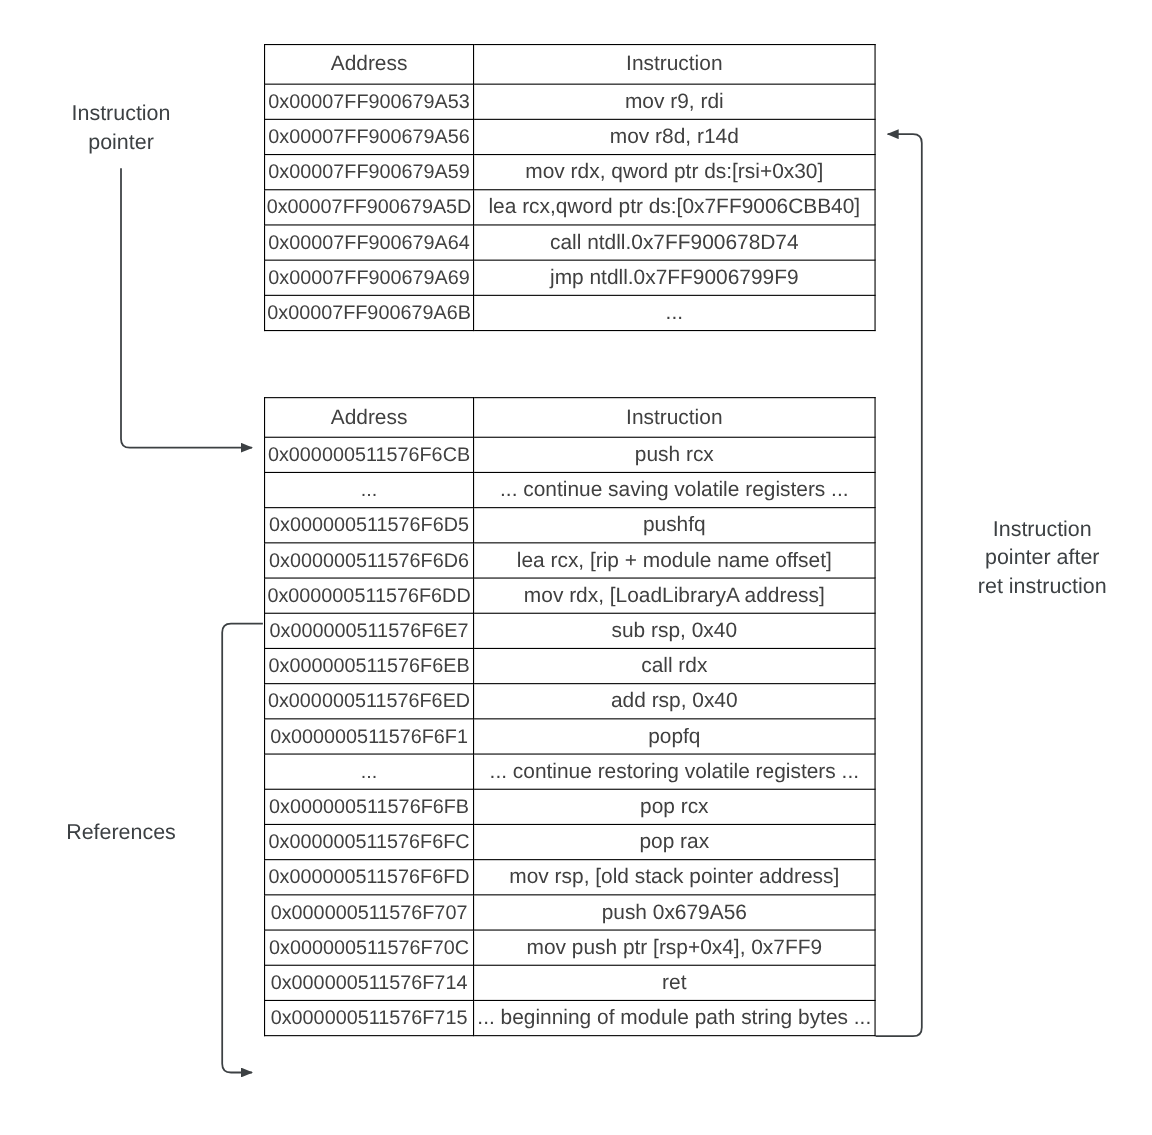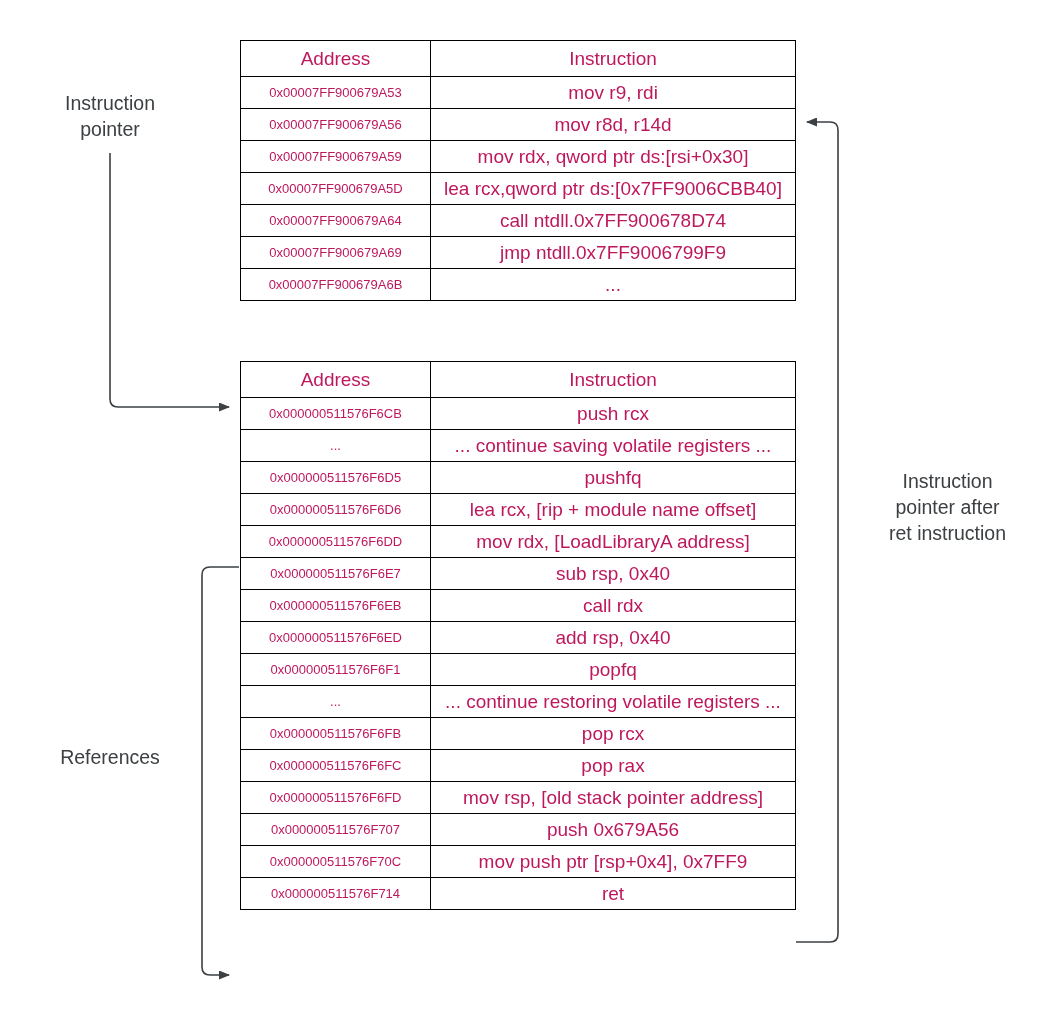--- a/index.html
+++ b/index.html
@@ -41,32 +41,32 @@
     background: #ffffff;
     z-index: 2;
   }
   .asm-table td, .asm-table th {
     border: 1px solid #000000;
     padding: 0;
     height: 31px;
     line-height: 31px;
     text-align: center;
     vertical-align: middle;
-    color: #be185d;
+    color: #404040;
     font-weight: normal;
     white-space: nowrap;
     overflow: hidden;
   }
   .asm-table th {
     font-size: 19px;
     height: 35px;
     line-height: 35px;
   }
   .asm-table td.addr {
-    font-size: 13px;
+    font-size: 18px;
   }
   .asm-table td.instr {
     font-size: 19px;
   }
   .col-addr { width: 190px; }
   .col-instr { width: 365px; }
 
   #table-ip   { left: 240px; top: 40px; }
   #table-stub { left: 240px; top: 361px; }
 
@@ -240,16 +240,20 @@
           <td class="instr">push 0x679A56</td>
         </tr>
         <tr>
           <td class="addr">0x000000511576F70C</td>
           <td class="instr">mov push ptr [rsp+0x4], 0x7FF9</td>
         </tr>
         <tr>
           <td class="addr">0x000000511576F714</td>
           <td class="instr">ret</td>
         </tr>
+        <tr>
+          <td class="addr">0x000000511576F715</td>
+          <td class="instr">... beginning of module path string bytes ...</td>
+        </tr>
       </tbody>
   </table>
 
 </div>
 
 </body></html>

